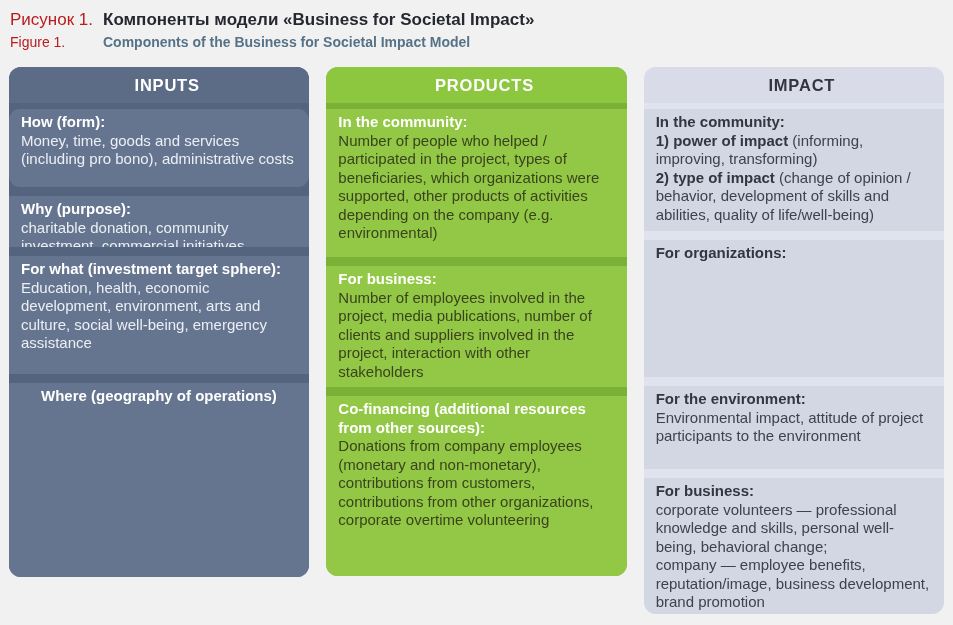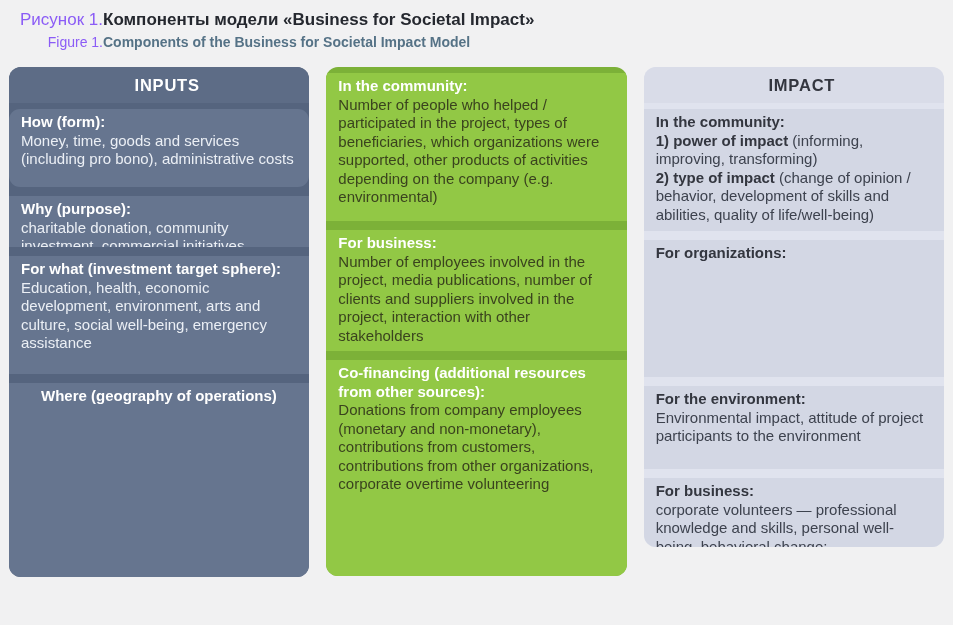--- a/index.html
+++ b/index.html
@@ -22,22 +22,21 @@
   
   .caption {
     padding: 9px 10px 0 10px;
   }
   .cap-row {
     display: flex;
     align-items: baseline;
   }
   .cap-label {
     flex: 0 0 93px;
-    color: #8b5cf6;
-    text-align: right;
+    color: #b91c1c;
   }
   .cap-ru {
     font-size: 17px;
     line-height: 22px;
     margin-bottom: 2px;
   }
   .cap-ru .cap-title {
     font-weight: bold;
     color: #25282f;
   }
@@ -139,36 +138,37 @@
           <div class="col-section" style="height: 118px;">
             <div class="sec-heading">For what (investment target sphere):</div>
             <div class="sec-body"><span>Education, health, economic development, environment, arts and culture, social well-being, emergency assistance</span></div>
           </div>
           <div class="col-section" style="height: 181px; padding-left: 32px;">
             <div class="sec-heading">Where (geography of operations)</div>
           </div>
         </div>
       </section>
       <section class="column" style="height: 509px; --header-bg: #8dc63f; --header-text: #ffffff; --section-bg: #92c845; --divider-bg: #7cb138; --heading-color: #ffffff; --body-color: #3a431e;">
+        <div class="col-header">PRODUCTS</div>
         <div class="col-sections">
           <div class="col-section" style="height: 148px;">
             <div class="sec-heading">In the community:</div>
             <div class="sec-body"><span>Number of people who helped / participated in the project, types of beneficiaries, which organizations were supported, other products of activities depending on the company (e.g. environmental)</span></div>
           </div>
           <div class="col-section" style="height: 121px;">
             <div class="sec-heading">For business:</div>
             <div class="sec-body"><span>Number of employees involved in the project, media publications, number of clients and suppliers involved in the project, interaction with other stakeholders</span></div>
           </div>
           <div class="col-section" style="height: 180px;">
             <div class="sec-heading">Co-financing (additional resources from other sources):</div>
             <div class="sec-body"><span>Donations from company employees (monetary and non-monetary), contributions from customers, contributions from other organizations, corporate overtime volunteering</span></div>
           </div>
         </div>
       </section>
-      <section class="column" style="height: 480px; --header-bg: #d9dce8; --header-text: #33363f; --section-bg: #d3d7e4; --divider-bg: #e0e3ee; --heading-color: #33363f; --body-color: #3d424e;">
+      <section class="column" style="height: 547px; --header-bg: #d9dce8; --header-text: #33363f; --section-bg: #d3d7e4; --divider-bg: #e0e3ee; --heading-color: #33363f; --body-color: #3d424e;">
         <div class="col-header">IMPACT</div>
         <div class="col-sections">
           <div class="col-section" style="height: 122px;">
             <div class="sec-heading">In the community:</div>
             <div class="sec-body"><span class="b">1) power of impact</span><span> (informing, improving, transforming)
 </span><span class="b">2) type of impact</span><span> (change of opinion / behavior, development of skills and abilities, quality of life/well-being)</span></div>
           </div>
           <div class="col-section" style="height: 137px;">
             <div class="sec-heading">For organizations:</div>
           </div>

